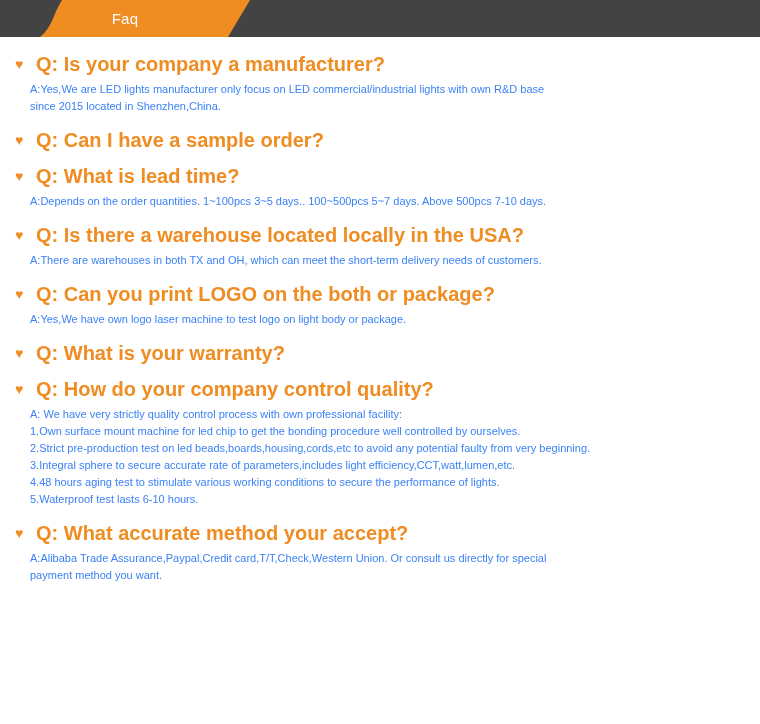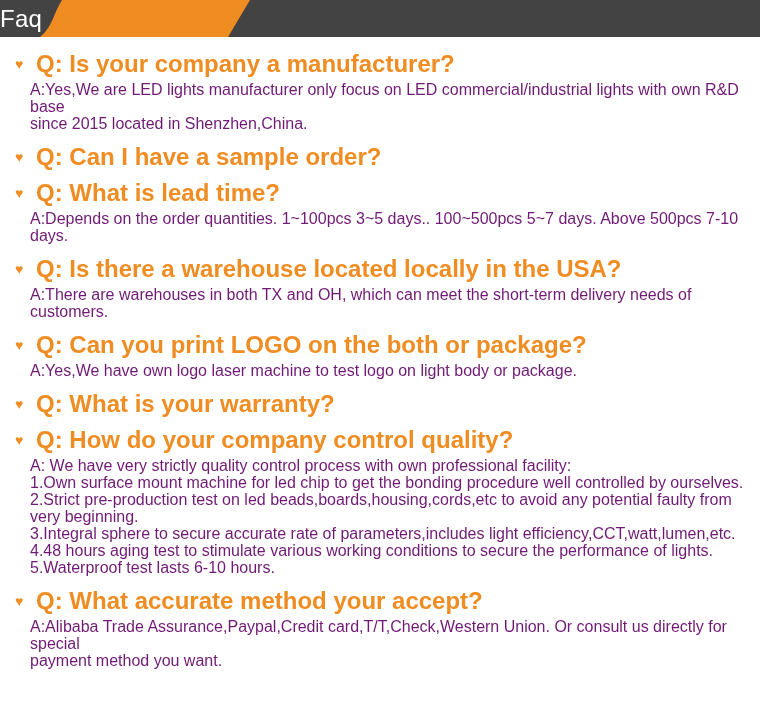--- a/index.html
+++ b/index.html
@@ -29,23 +29,23 @@
     width: 250px;
     height: 37px;
   }
   .banner-title {
     position: absolute;
     left: 0;
     top: 0;
     width: 250px;
     height: 37px;
     line-height: 37px;
-    text-align: left;
+    text-align: center;
     color: #ffffff;
-    font-size: 24px;
+    font-size: 15px;
     font-weight: 400;
     letter-spacing: 0.3px;
     z-index: 2;
   }
 
   
   .faq {
     padding: 0;
     margin: 0;
   }
@@ -61,28 +61,28 @@
   .heart-icon {
     color: #ef8c22;
     font-size: 14px;
     line-height: 22px;
     width: 21px;
     flex: 0 0 21px;
     display: block;
   }
   .question {
     color: #ef8c22;
-    font-size: 24px;
+    font-size: 20px;
     font-weight: bold;
     line-height: 22px;
     white-space: nowrap;
   }
   .answer {
-    color: #701a75;
-    font-size: 16px;
+    color: #3b82f6;
+    font-size: 11px;
     line-height: 17px;
     margin: 6px 0 0 15px;
     max-width: 718px;
   }
   .answer-line {
     display: block;
   }
   .gap-1 { height: 16px; }
   .gap-2 { height: 14px; }
 </style>

